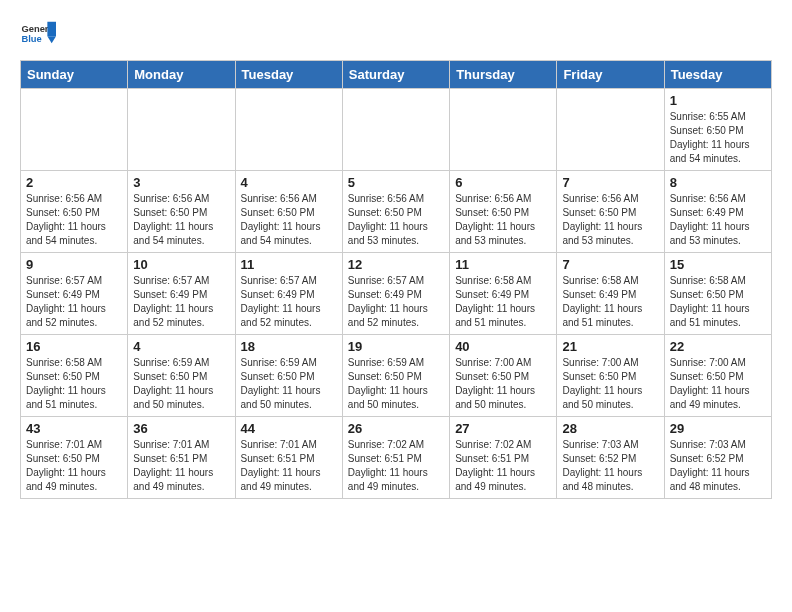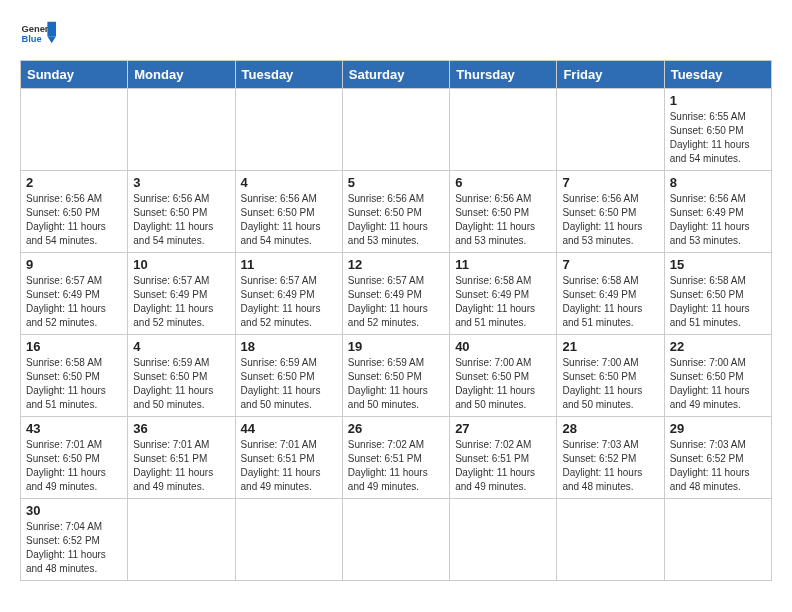--- a/index.html
+++ b/index.html
@@ -322,29 +322,14 @@
 and 48 minutes.</div>
         </td>
         <td>
           <span class="day-number">29</span>
           <div class="day-info" style="white-space: pre-line;">Sunrise: 7:03 AM
 Sunset: 6:52 PM
 Daylight: 11 hours
 and 48 minutes.</div>
         </td>
       </tr>
-      <tr class="last-row">
-        <td>
-          <span class="day-number">30</span>
-          <div class="day-info" style="white-space: pre-line;">Sunrise: 7:04 AM
-Sunset: 6:52 PM
-Daylight: 11 hours
-and 48 minutes.</div>
-        </td>
-        <td class="empty-cell"></td>
-        <td class="empty-cell"></td>
-        <td class="empty-cell"></td>
-        <td class="empty-cell"></td>
-        <td class="empty-cell"></td>
-        <td class="empty-cell"></td>
-      </tr>
     </tbody>
 </table>
 
 </body></html>

